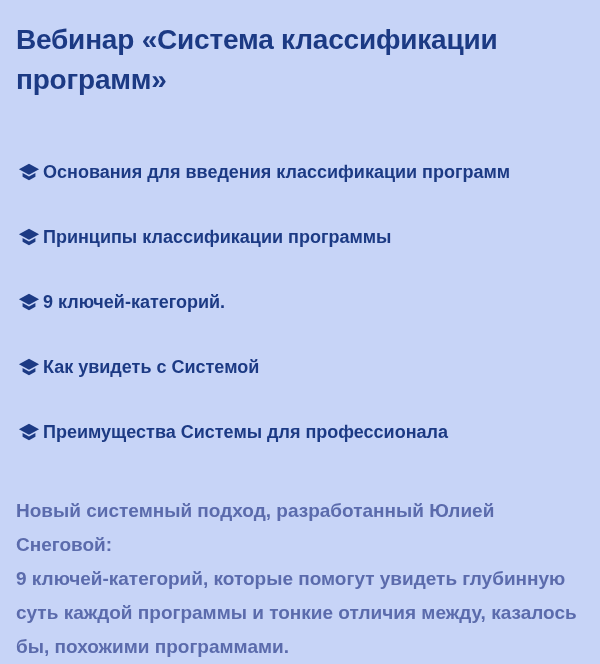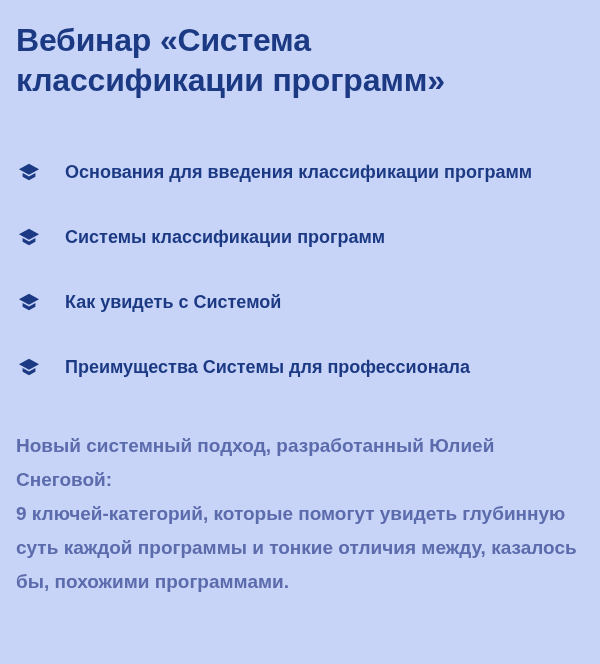--- a/index.html
+++ b/index.html
@@ -13,35 +13,35 @@
     background: #c7d4f7;
     font-family: "Liberation Sans", "DejaVu Sans", sans-serif;
   }
   .container {
     padding: 20px 16px 0 16px;
     box-sizing: border-box;
   }
   .page-title {
     margin: 0;
     padding-right: 50px;
-    font-size: 32px;
+    font-size: 28px;
     line-height: 40px;
     font-weight: 700;
     letter-spacing: -0.2px;
     color: #1c3a84;
   }
   .agenda-list {
     list-style: none;
     margin: 60px 0 0 0;
     padding: 0 0 0 2px;
   }
   .agenda-item {
     display: flex;
     align-items: center;
-    gap: 25px;
+    gap: 3px;
     margin-bottom: 41px;
   }
   .agenda-item:last-child {
     margin-bottom: 0;
     margin-top: 9px;
   }
   .agenda-icon {
     flex: none;
     width: 22px;
     height: 22px;
@@ -84,23 +84,31 @@
       </span>
       <span class="agenda-label">Основания для введения классификации программ</span>
     </li>
 
     <li class="agenda-item">
       <span class="agenda-icon">
         <svg viewBox="0 0 24 24">
             <path d="M5 13.18v4L12 21l7-3.82v-4L12 17l-7-3.82zM12 3L1 9l11 6 11-6-11-6z"></path>
           </svg>
       </span>
-      <span class="agenda-label">Системы классификации программ</span>
+      <span class="agenda-label">Принципы классификации программы</span>
     </li>
 
+    <li class="agenda-item">
+      <span class="agenda-icon">
+        <svg viewBox="0 0 24 24">
+            <path d="M5 13.18v4L12 21l7-3.82v-4L12 17l-7-3.82zM12 3L1 9l11 6 11-6-11-6z"></path>
+          </svg>
+      </span>
+      <span class="agenda-label">9 ключей-категорий.</span>
+    </li>
 
     <li class="agenda-item">
       <span class="agenda-icon">
         <svg viewBox="0 0 24 24">
             <path d="M5 13.18v4L12 21l7-3.82v-4L12 17l-7-3.82zM12 3L1 9l11 6 11-6-11-6z"></path>
           </svg>
       </span>
       <span class="agenda-label">Как увидеть с Системой</span>
     </li>
 

